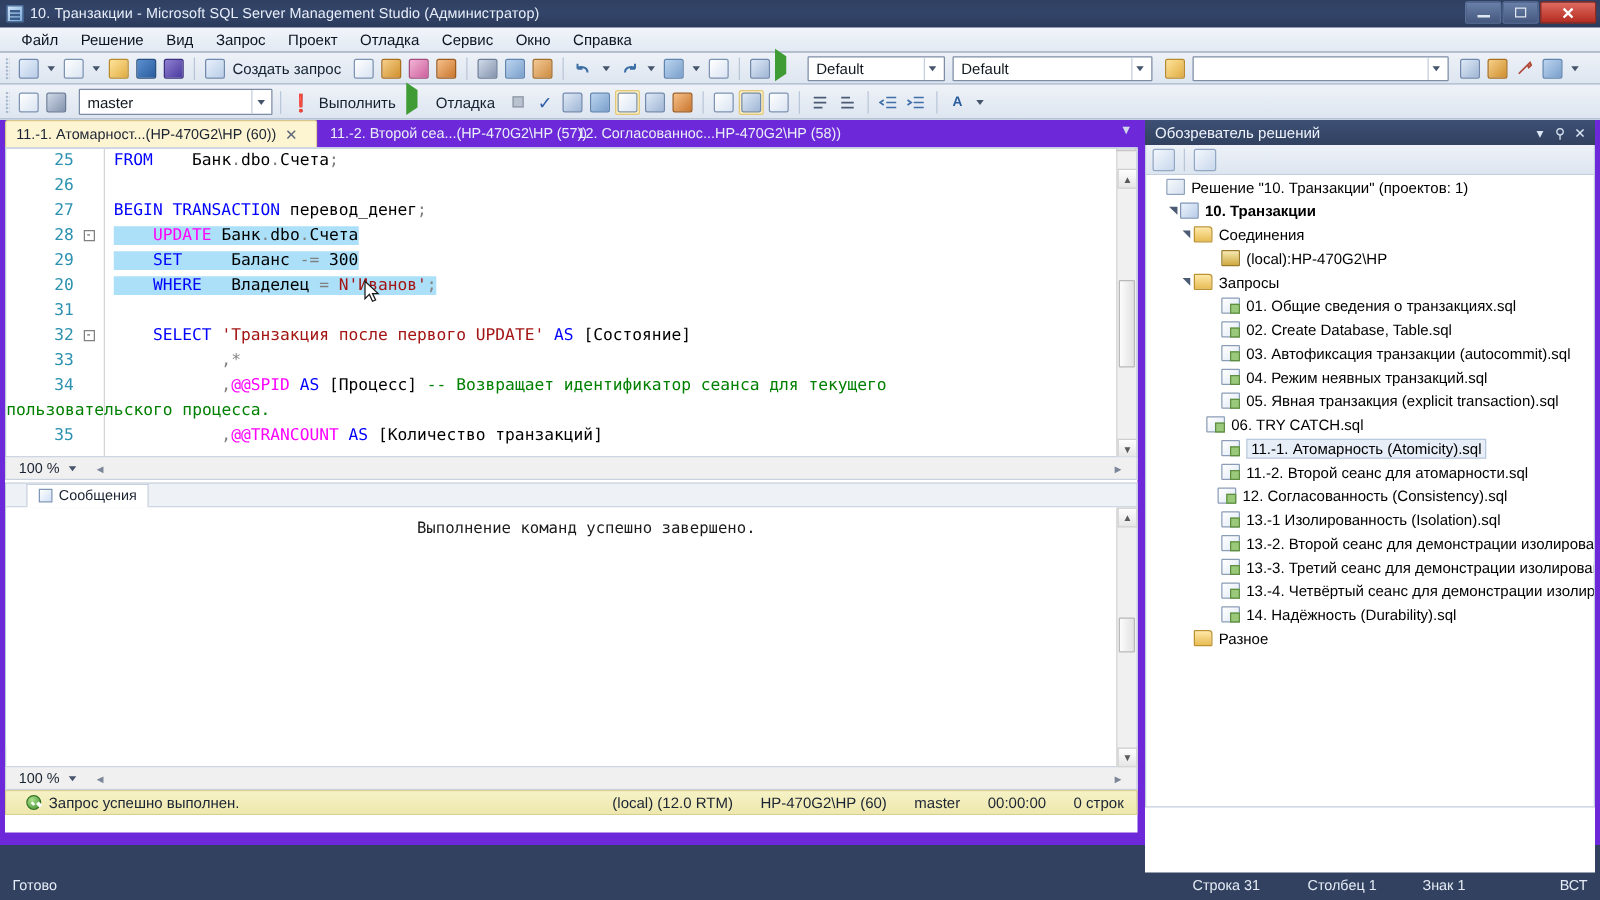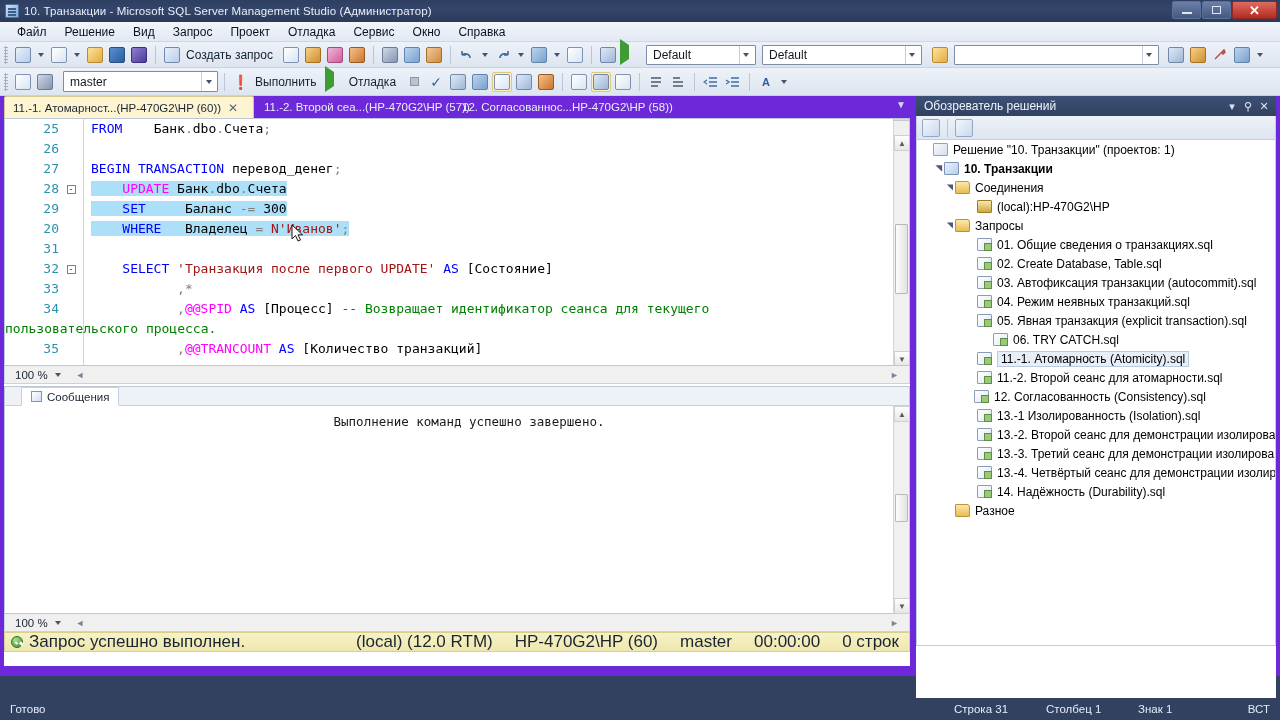--- a/index.html
+++ b/index.html
@@ -179,21 +179,21 @@
   .restab .ricon { width:11px;height:11px;margin-right:5px;
                    background:linear-gradient(135deg,#ffffff,#cfe0f5); border:1px solid #7f96b6;}
   .resbody { position:relative; background:#fff; font-family:"DejaVu Sans Mono",monospace; font-size:12.5px;
              color:#1a1a1a; padding:8px 0 0 24px; }
 
   
   .qstatus {
     position:absolute; left:0; width:906px; height:20px;
     background:linear-gradient(to bottom,#f6f2c6,#eee7ad);
     border:1px solid #d9d08c; display:flex; align-items:center;
-    font-size:17px; color:#1b2432; padding-left:6px;
+    font-size:12px; color:#1b2432; padding-left:16px;
   }
   .qstatus .ok { width:12px;height:12px;border-radius:50%;
                  background:radial-gradient(circle at 35% 30%,#a9e08a,#3f8f2f);
                  border:1px solid #2f7122; margin-right:6px; position:relative;}
   .qstatus .ok:after{content:"";position:absolute;left:3px;top:5px;width:3px;height:1.5px;
                  background:#fff;transform:rotate(45deg);box-shadow:4px -3px 0 0.5px #fff;}
   .qstatus .seg { margin-left:22px; white-space:nowrap; }
 
   
   .sepane { position:absolute; left:916px; top:0px; width:360px; height:656px;
@@ -600,21 +600,21 @@
           <div class="trow" style="padding-left: 48px;">
             <span class="exp"></span>
             <span class="ti sqlf"></span>
             <span class="lbl">04. Режим неявных транзакций.sql</span>
           </div>
           <div class="trow" style="padding-left: 48px;">
             <span class="exp"></span>
             <span class="ti sqlf"></span>
             <span class="lbl">05. Явная транзакция (explicit transaction).sql</span>
           </div>
-          <div class="trow" style="padding-left: 64px;">
+          <div class="trow" style="padding-left: 36px;">
             <span class="exp"></span>
             <span class="ti sqlf"></span>
             <span class="lbl">06. TRY CATCH.sql</span>
           </div>
           <div class="trow selfile" style="padding-left: 48px;">
             <span class="exp"></span>
             <span class="ti sqlf"></span>
             <span class="lbl">11.-1. Атомарность (Atomicity).sql</span>
           </div>
           <div class="trow" style="padding-left: 48px;">

